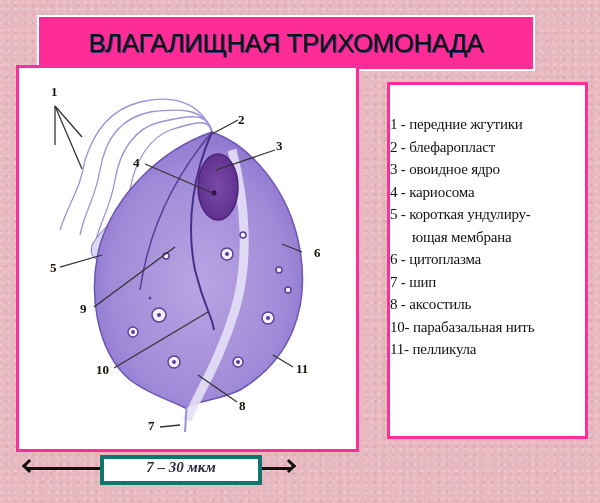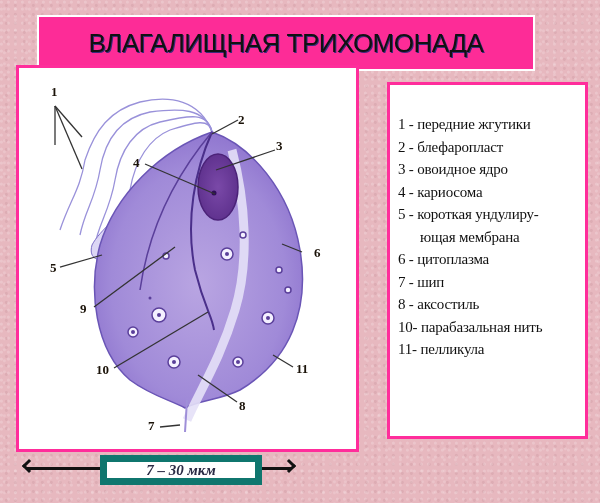--- a/index.html
+++ b/index.html
@@ -23,40 +23,40 @@
     letter-spacing: -0.5px; text-shadow: 1px 1px 0 #3a2a7a;
   }
   .figure-box {
     position: absolute; left: 16px; top: 65px; width: 343px; height: 387px;
     background: #ffffff; border: 3px solid #ff2d9b; box-sizing: border-box;
   }
   .figure-box svg { position: absolute; left: -3px; top: -3px; }
   .legend-box {
     position: absolute; left: 387px; top: 82px; width: 201px; height: 357px;
     background: #ffffff; border: 3px solid #ff2d9b; box-sizing: border-box;
-    padding: 28px 0 0 8px;
+    padding: 28px 0 0 0;
   }
   .legend-item {
     font-family: "Liberation Serif", serif; font-size: 15px; color: #111;
     line-height: 22.5px; white-space: nowrap; letter-spacing: -0.2px;
   }
   .legend-item .cont { display: block; padding-left: 22px; }
   .scale-line {
     position: absolute; left: 26px; top: 467px; width: 266px; height: 3px; background: #111;
   }
   .arrow-head {
     position: absolute; top: 461px; width: 10px; height: 10px;
     border-top: 3px solid #111; border-left: 3px solid #111; box-sizing: border-box;
   }
   .arrow-left { left: 24px; transform: rotate(-45deg); }
   .arrow-right { left: 284px; transform: rotate(135deg); }
   .scale-box {
     position: absolute; left: 100px; top: 455px; width: 162px; height: 30px;
-    background: #ffffff; border: 7px solid #0f766e; box-sizing: border-box;
-    display: flex; align-items: center; justify-content: center;
+    background: #ffffff; border: 4px solid #0f766e; box-sizing: border-box;
+    display: flex; align-items: flex-start; justify-content: center;
   }
   .scale-text {
     font-family: "Liberation Serif", serif; font-style: italic; font-weight: bold;
     font-size: 15px; color: #2a2a44;
   }
   .lbl { font-family: "Liberation Serif", serif; font-weight: bold; font-size: 13px; fill: #1a1208; }
 </style>
 </head>
 <body>
 

